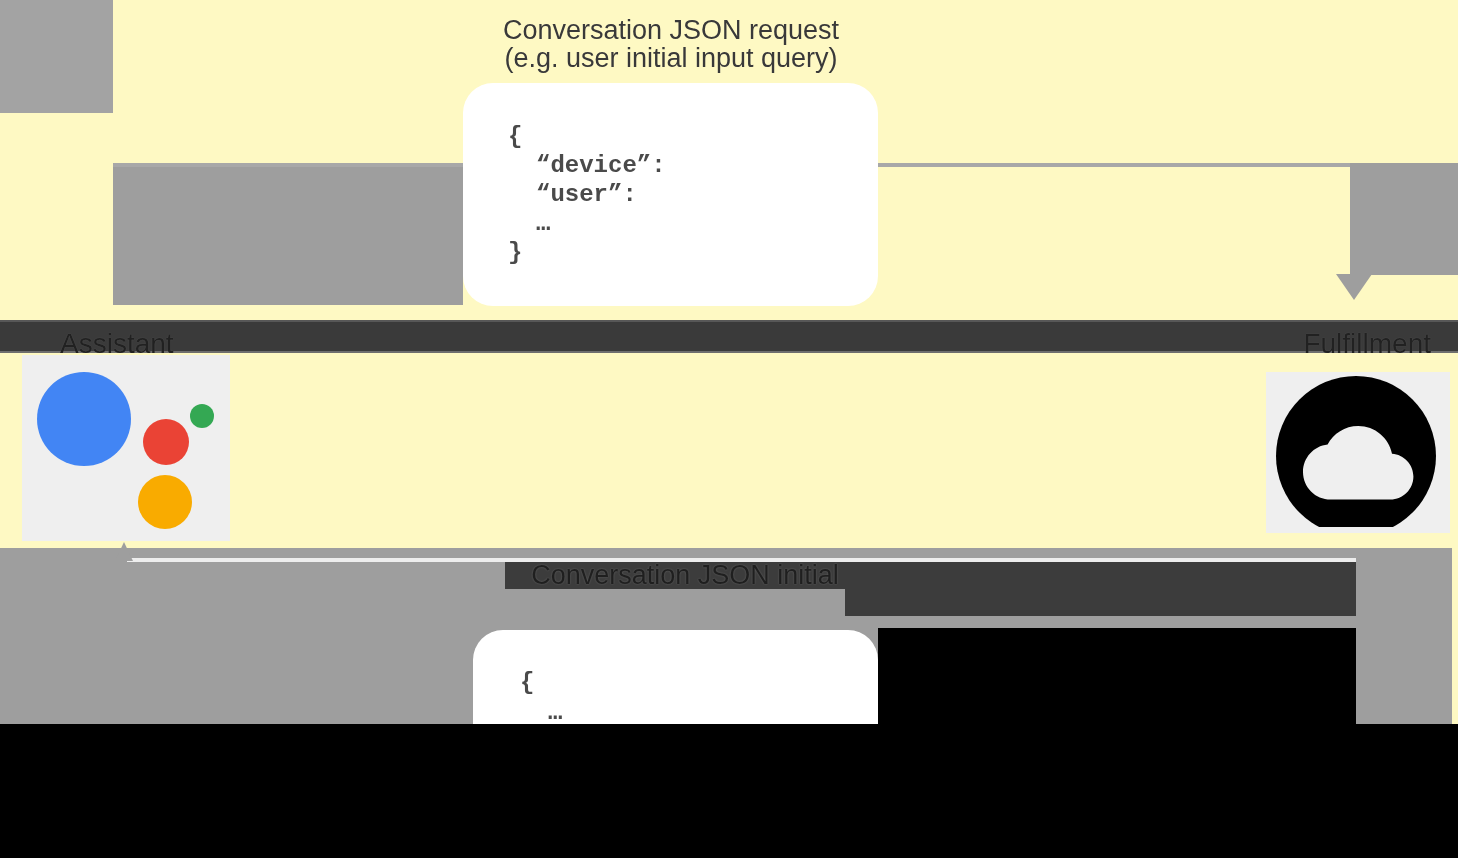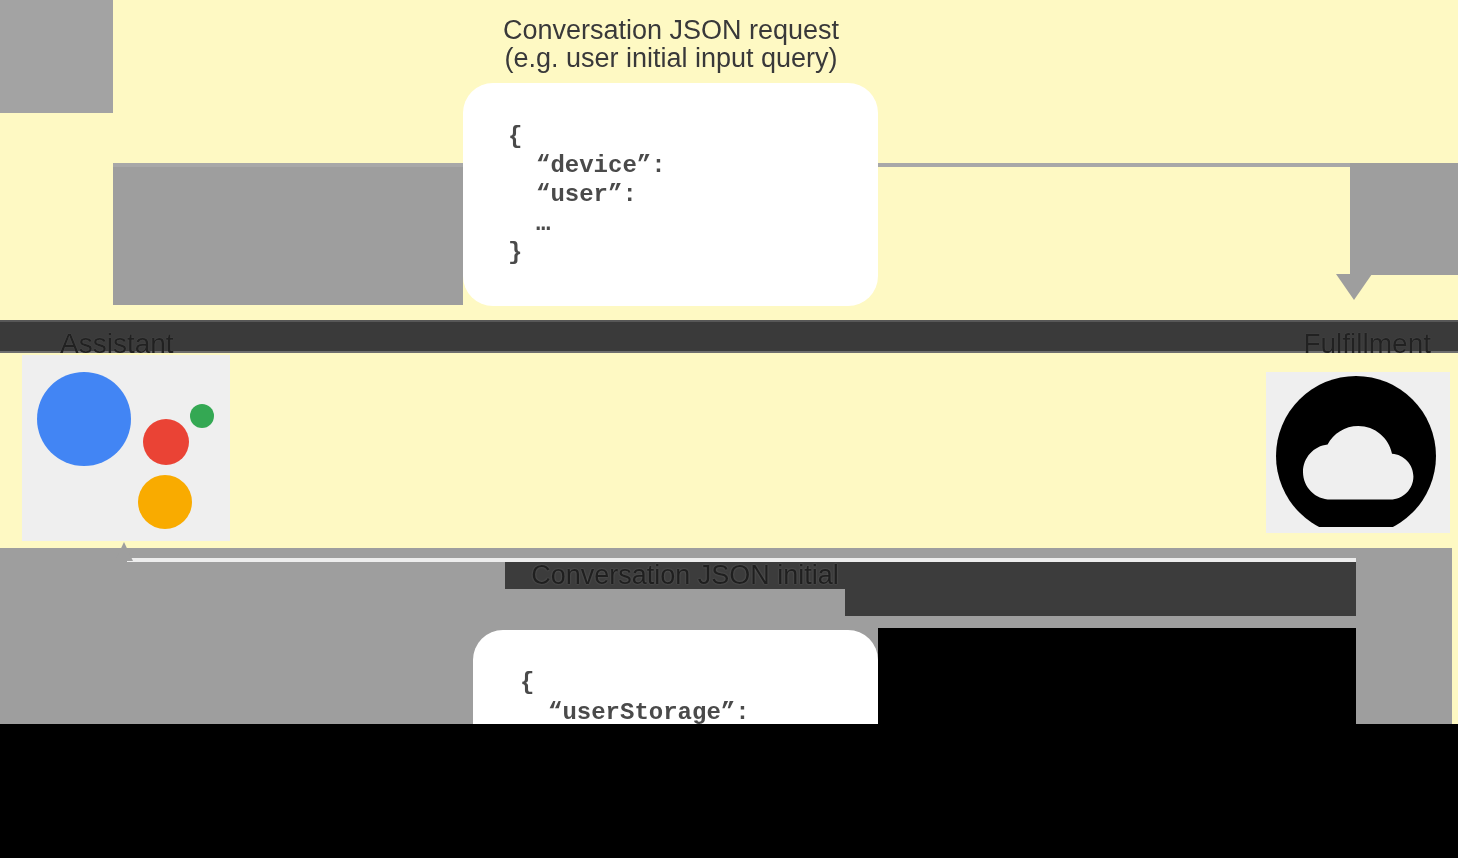--- a/index.html
+++ b/index.html
@@ -120,18 +120,17 @@
       </g>
     </svg>
   </div>
 
   <div class="abs title-bottom">
     <div class="l1">Conversation JSON initial</div>
   </div>
 
   <div class="abs card card-2">
     <div>{</div>
-    <div class="indent">“userStorage”:</div>
     <div class="indent">…</div>
     <div>}</div>
   </div>
 
 </div>
 
 </body></html>

